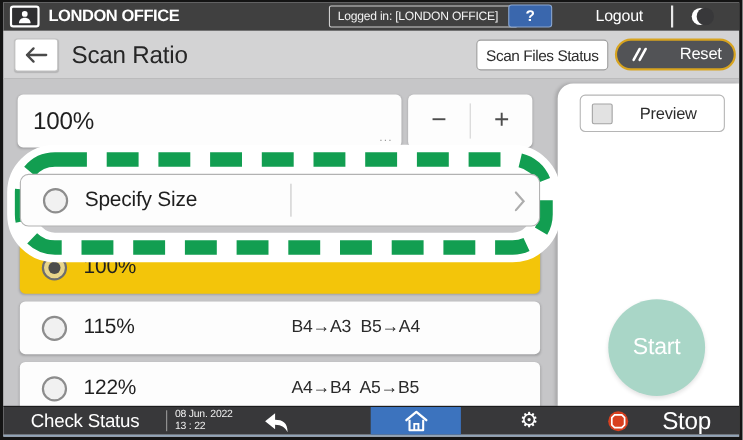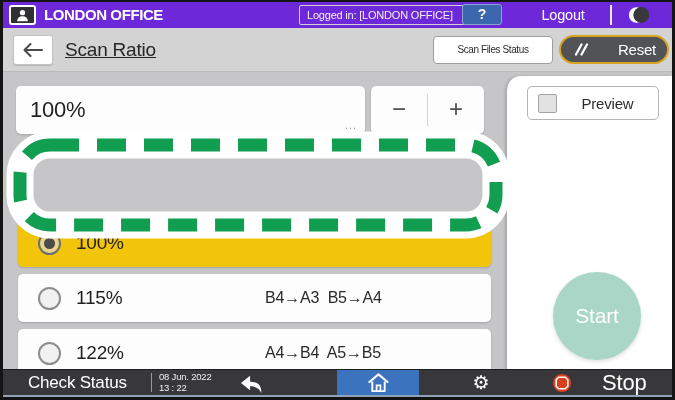--- a/index.html
+++ b/index.html
@@ -1,44 +1,44 @@
 <!DOCTYPE html>
 <html><head>
 <meta charset="utf-8">
 <style>
   html,body{margin:0;padding:0;background:#888;}
   *{box-sizing:border-box;font-family:"Liberation Sans",sans-serif;}
   .screen{position:relative;width:675px;height:400px;background:#c6c6c8;
     border:3px solid #141414;border-top-width:2px;overflow:hidden;letter-spacing:-0.2px;}
 
   
-  .topbar{position:relative;height:26px;background:#6d28d9;color:#fff;}
+  .topbar{position:relative;height:26px;background:#404040;color:#fff;}
   .user-box{position:absolute;left:6px;top:3px;width:27px;height:20px;border:2px solid #fff;
     border-radius:3px;background:#2f2f31;display:flex;align-items:center;justify-content:center;}
   .account-name{position:absolute;left:41px;top:0;line-height:26px;font-size:15px;font-weight:bold;letter-spacing:-0.4px;}
   .logged-box{position:absolute;left:296px;top:3px;width:172px;height:20px;border:1px solid #cfcfcf;
     border-radius:2px;font-size:11px;line-height:18px;padding-left:7px;color:#f2f2f2;overflow:hidden;}
   .logged-box .corner{position:absolute;right:1px;bottom:1px;width:0;height:0;
     border-left:7px solid transparent;border-bottom:7px solid #e0e0e0;}
   .help-btn{position:absolute;left:459px;top:2px;width:40px;height:21px;background:#3a67ad;
     border:1px solid #8aa6cf;border-radius:3px;color:#fff;font-size:14px;font-weight:bold;
     text-align:center;line-height:19px;}
   .logout-btn{position:absolute;left:522px;top:0;width:76px;height:26px;line-height:26px;
     text-align:center;font-size:14.5px;color:#fff;}
   .top-divider{position:absolute;left:607px;top:3px;width:2px;height:20px;background:#e8e8e8;}
   .moon-wrap{position:absolute;left:620px;top:2px;width:30px;height:22px;display:flex;align-items:center;justify-content:center;}
 
   
   .header{position:relative;height:44px;background:#d3d3d4;border-bottom:1px solid #b9b9ba;}
   .back-btn{position:absolute;left:10px;top:7px;width:40px;height:30px;background:#fff;
     border:1px solid #c2c2c2;border-radius:3px;display:flex;align-items:center;justify-content:center;
     box-shadow:0 1px 1px rgba(0,0,0,.15);}
-  .page-title{position:absolute;left:62px;top:0;line-height:44px;font-size:19px;color:#262626;text-decoration:underline;}
+  .page-title{position:absolute;left:62px;top:0;line-height:44px;font-size:22px;color:#262626;}
   .sfs-btn{position:absolute;left:430px;top:8px;width:120px;height:28px;background:#fff;
-    border:1px solid #9d9d9d;border-radius:4px;font-size:10px;color:#2d2d2d;text-align:center;
+    border:1px solid #9d9d9d;border-radius:4px;font-size:14px;color:#2d2d2d;text-align:center;
     line-height:26px;letter-spacing:-0.4px;}
   .reset-btn{position:absolute;left:556px;top:7px;width:110px;height:29px;background:#525356;
     border:2.5px solid #d8a41f;border-radius:15px;color:#fff;font-size:15px;
     display:flex;align-items:center;justify-content:center;gap:28px;}
 
   
   .content{position:relative;height:297px;background:#c6c6c8;overflow:hidden;}
   .card{background:#fdfdfd;border-radius:5px;box-shadow:0 1px 2px rgba(0,0,0,.18);}
 
   .ratio-field{position:absolute;left:13px;top:14px;width:349px;height:48px;}
@@ -143,20 +143,28 @@
       <span class="value">100%</span>
       <span class="dots">...</span>
     </div>
 
     <div class="stepper card">
       <div class="half">−</div>
       <div class="sep"></div>
       <div class="half">+</div>
     </div>
 
+    <div class="specify-row">
+      <div class="radio"></div>
+      <div class="opt-label">Specify Size</div>
+      <div class="v-sep"></div>
+      <svg class="chev" width="11" height="20" viewBox="0 0 11 20">
+        <path d="M2 2 L9 10 L2 18" stroke="#adadad" stroke-width="2" fill="none" stroke-linecap="round"></path>
+      </svg>
+    </div>
 
     <div class="opt-row row-100 card selected">
       <div class="radio checked"></div>
       <div class="opt-label">100%</div>
     </div>
 
     <div class="opt-row row-115 card">
       <div class="radio"></div>
       <div class="opt-label">115%</div>
       <div class="conversion">B4→A3  B5→A4</div>

